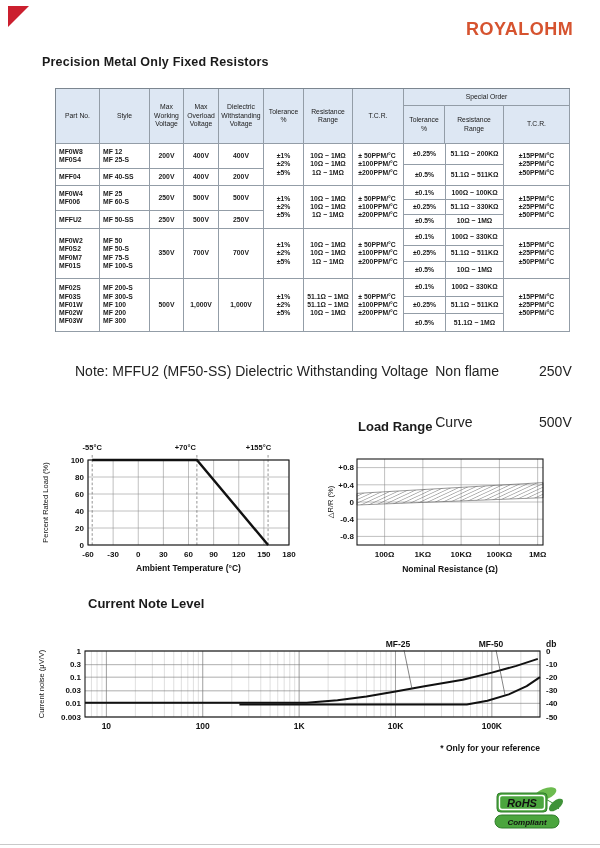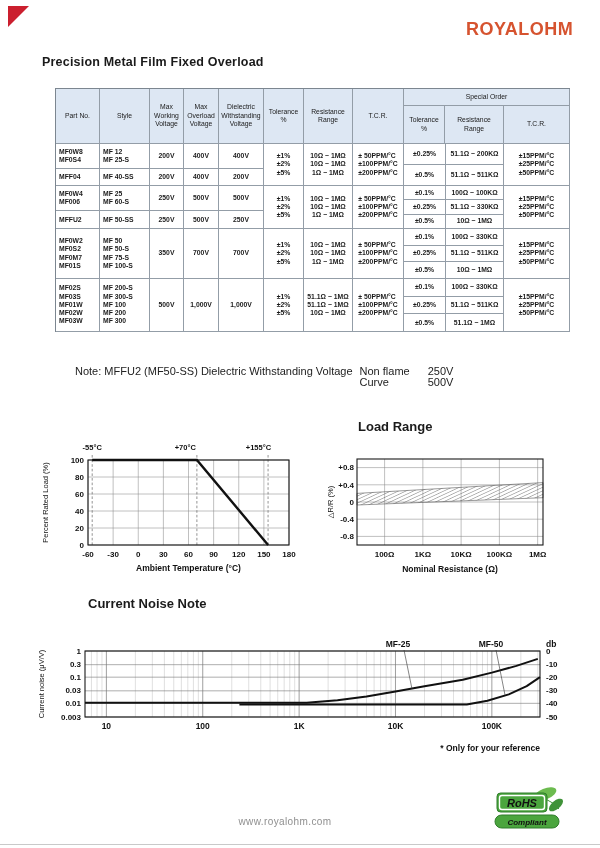--- a/index.html
+++ b/index.html
@@ -26,22 +26,22 @@
   .sub:last-child{border-bottom:none;}
   .lft{justify-content:flex-start;padding-left:3px;text-align:left;}
   .one{flex:1;display:flex;align-items:center;justify-content:center;text-align:center;}
   .one.la span{text-align:left;display:inline-block;}
   .sp{display:flex;flex-direction:column;}
   .sprow{flex:1;display:flex;border-bottom:1px solid #939da7;}
   .sprow:last-child{border-bottom:none;}
   .spt{flex:0 0 41px;border-right:1px solid #939da7;display:flex;align-items:center;justify-content:center;}
   .spr{flex:1;display:flex;align-items:center;justify-content:center;text-align:center;}
   
-  .note{position:absolute;left:75px;top:366px;font-size:11px;color:#222;display:flex;gap:7px;line-height:11px;}
-  .note-tbl{display:grid;grid-template-columns:auto auto;column-gap:18px;}
+  .note{position:absolute;left:75px;top:366px;font-size:14px;color:#222;display:flex;gap:7px;line-height:11px;}
+  .note-tbl{display:grid;grid-template-columns:auto auto;column-gap:18px;gap:40px;}
   
   .ctitle{position:absolute;font-size:13px;font-weight:700;}
   #t-derating{left:35px;top:420px;width:280px;text-align:center;}
   #t-loadlife{left:358px;top:419px;}
   #t-noise{left:88px;top:596px;}
   svg{position:absolute;overflow:visible;}
   svg text{fill:#111;font-family:"Liberation Sans",sans-serif;}
   .tk{font-size:8px;font-weight:700;}
   .ax{font-size:8.5px;font-weight:700;}
   .mk{font-size:7.5px;font-weight:700;}
@@ -52,21 +52,21 @@
   .bottom-line{position:absolute;left:0;top:844px;width:600px;height:1px;background:#c9c9c9;}
   #rohs{left:495px;top:785px;}
 </style>
 </head>
 <body>
 
 <div class="page">
 
   <div class="corner"></div>
   <div class="logo">ROYALOHM</div>
-  <div class="doc-title">Precision Metal Film Fixed Overload</div>
+  <div class="doc-title">Precision Metal Only Fixed Resistors</div>
 
   <div class="ptable">
 
     <div class="hc pl" style="grid-area:1/1/3/2">Part No.</div>
     <div class="hc pl" style="grid-area:1/2/3/3">Style</div>
     <div class="hc pl" style="grid-area:1/3/3/4">Max
 Working
 Voltage</div>
     <div class="hc pl" style="grid-area:1/4/3/5">Max
 Overload
@@ -398,21 +398,21 @@
       <line x1="32" y1="86.2" x2="218" y2="86.2" stroke="#8b8b8b" stroke-width="0.55"></line>
       <text x="29" y="89" text-anchor="end" class="tk">-0.4</text>
       <line x1="32" y1="103.4" x2="218" y2="103.4" stroke="#8b8b8b" stroke-width="0.55"></line>
       <text x="29" y="106.2" text-anchor="end" class="tk">-0.8</text>
       <polygon points="32.0,60.4 218.0,49.6 218.0,64.7 32.0,72.0" fill="url(#hat)" stroke="#555" stroke-width="0.6"></polygon>
       <rect x="32" y="26" width="186" height="86" fill="none" stroke="#1a1a1a" stroke-width="1.1"></rect>
       <text x="125" y="139" text-anchor="middle" class="ax">Nominal Resistance (Ω)</text>
       <text x="8" y="69" text-anchor="middle" class="yl" transform="rotate(-90 8 69)">△R/R (%)</text>
     </svg>
 
-  <div class="ctitle" id="t-noise">Current Noise Note</div>
+  <div class="ctitle" id="t-noise">Current Note Level</div>
   <svg id="cv-noise" style="left:30px;top:620px" width="558" height="140">
       <line x1="61.451457823102345" y1="31" x2="61.451457823102345" y2="97" stroke="#b0b0b0" stroke-width="0.4"></line>
       <line x1="67.03996478617637" y1="31" x2="67.03996478617637" y2="97" stroke="#b0b0b0" stroke-width="0.4"></line>
       <line x1="71.96937727832778" y1="31" x2="71.96937727832778" y2="97" stroke="#b0b0b0" stroke-width="0.4"></line>
       <line x1="105.38822907544218" y1="31" x2="105.38822907544218" y2="97" stroke="#b0b0b0" stroke-width="0.4"></line>
       <line x1="122.35760635376995" y1="31" x2="122.35760635376995" y2="97" stroke="#b0b0b0" stroke-width="0.4"></line>
       <line x1="134.39757113994636" y1="31" x2="134.39757113994636" y2="97" stroke="#b0b0b0" stroke-width="0.4"></line>
       <line x1="143.73649336470797" y1="31" x2="143.73649336470797" y2="97" stroke="#b0b0b0" stroke-width="0.4"></line>
       <line x1="151.3669484182741" y1="31" x2="151.3669484182741" y2="97" stroke="#b0b0b0" stroke-width="0.4"></line>
       <line x1="157.81840624137647" y1="31" x2="157.81840624137647" y2="97" stroke="#b0b0b0" stroke-width="0.4"></line>
@@ -477,21 +477,20 @@
       <polyline points="209.4,84.5 436.8,84.5 457.4,80.8 478.8,74.4 496.7,66.2 510.0,57.2" fill="none" stroke="#111" stroke-width="2" stroke-linejoin="round"></polyline>
       <text x="368" y="27" text-anchor="middle" class="ax">MF-25</text>
       <line x1="374" y1="30" x2="382" y2="69" stroke="#333" stroke-width="0.6"></line>
       <text x="461" y="27" text-anchor="middle" class="ax">MF-50</text>
       <line x1="466" y1="30" x2="475" y2="75" stroke="#333" stroke-width="0.6"></line>
       <text x="516" y="27" text-anchor="start" class="ax">db</text>
       <text x="14" y="64" text-anchor="middle" class="yl" transform="rotate(-90 14 64)">Current noise (μV/V)</text>
       <text x="510" y="131" text-anchor="end" class="ax">* Only for your reference</text>
     </svg>
 
-  <div class="footer-url">www.royalohm.com</div>
   <svg id="rohs" width="70" height="58">
     <ellipse cx="50" cy="9" rx="12" ry="5.5" transform="rotate(-22 50 9)" fill="#6cbb4f"></ellipse>
     <ellipse cx="61" cy="20" rx="8.5" ry="4.2" transform="rotate(-40 61 20)" fill="#3f9238"></ellipse>
     <path d="M38,14 Q52,10 64,24" stroke="#3f9238" stroke-width="1" fill="none"></path>
     <rect x="2" y="8" width="50" height="19" rx="3.5" fill="#4ba53e" stroke="#2f7d2a" stroke-width="1"></rect>
     <rect x="4.5" y="10.5" width="45" height="14" rx="2.5" fill="none" stroke="#ffffff" stroke-width="1.4"></rect>
     <text x="27" y="22" text-anchor="middle" fill="#fff" style="font:italic 700 11px 'Liberation Sans',sans-serif">RoHS</text>
     <rect x="0" y="30" width="64" height="13" rx="6.5" fill="#4ba53e" stroke="#2f7d2a" stroke-width="1"></rect>
     <text x="32" y="39.5" text-anchor="middle" fill="#fff" style="font:italic 700 8px 'Liberation Sans',sans-serif">Compliant</text>
   </svg>

